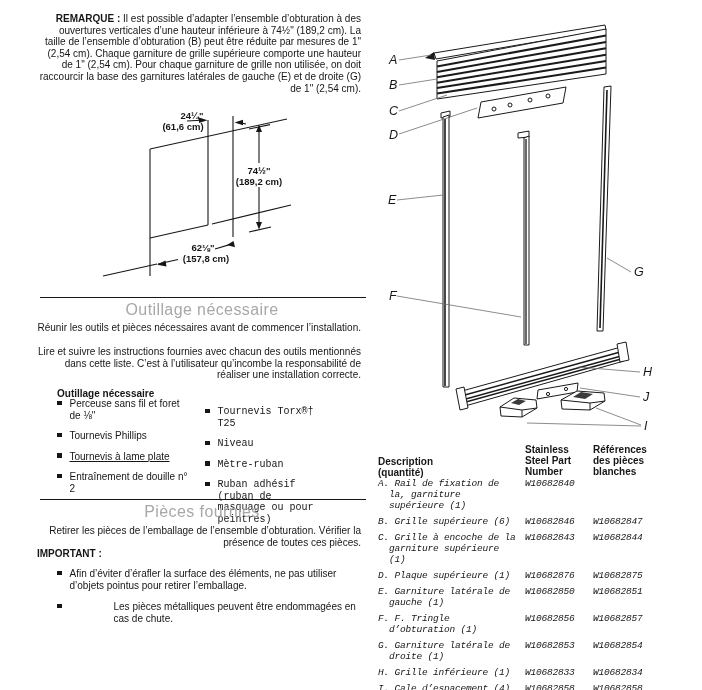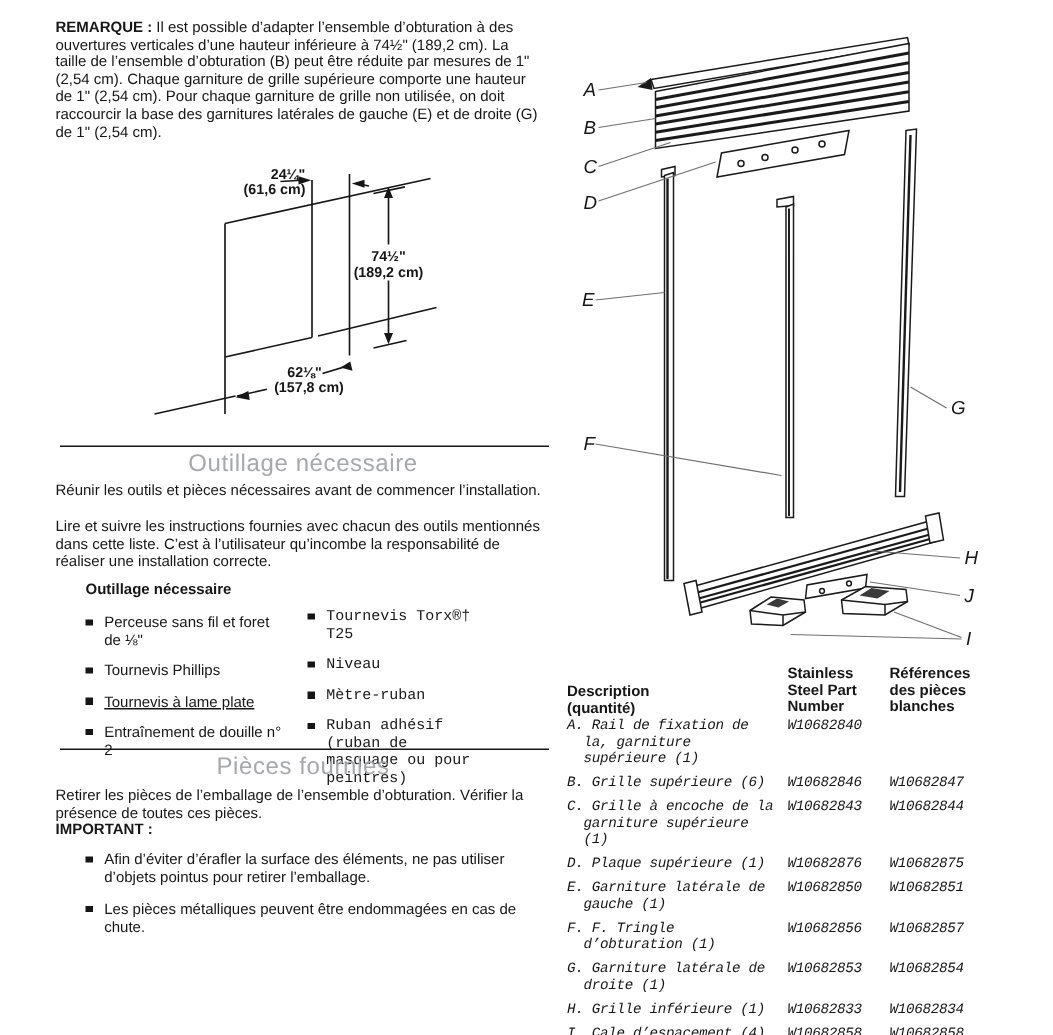--- a/index.html
+++ b/index.html
@@ -1,21 +1,21 @@
 <!DOCTYPE html>
 <html><head>
 <meta charset="utf-8">
 <style>
   html,body{margin:0;padding:0;background:#e8e8e8;}
   .page{position:relative;width:702px;height:690px;background:#ffffff;
         font-family:"Liberation Sans",sans-serif;color:#161616;overflow:hidden;}
   .abs{position:absolute;}
   p{margin:0;}
   
-  .body-text{font-size:10px;line-height:11.6px;}
+  .body-text{font-size:10px;line-height:11.6px;text-align:right;}
   .bold{font-weight:bold;}
   
   .gray-head{font-size:16px;color:#a6a8ab;text-align:center;letter-spacing:.4px;}
   .rule{border-top:1.4px solid #161616;height:0;}
   
   ul.blist{list-style:none;margin:0;padding:0;}
   ul.blist li{display:flex;margin:0 0 9px 0;font-size:10px;line-height:11.5px;}
   ul.blist .sq{flex:0 0 auto;width:4.5px;height:4.5px;background:#161616;margin:2.5px 8px 0 0;}
   
   .ptable{font-size:10px;}
@@ -76,21 +76,21 @@
   </svg>
 
   <div class="abs rule" style="left:40px;top:297px;width:326px;"></div>
   <div class="abs gray-head" style="left:37px;top:301px;width:330px;">Outillage nécessaire</div>
 
   <p class="abs body-text" style="left:37px;top:346px;width:324px;">Lire et suivre les instructions fournies avec chacun des outils mentionnés dans cette liste. C’est à l’utilisateur qu’incombe la responsabilité de réaliser une installation correcte.</p>
   <p class="abs body-text" style="left:37px;top:322px;width:324px;">Réunir les outils et pièces nécessaires avant de commencer l’installation.</p>
 
   <p class="abs body-text bold" style="left:57px;top:388px;">Outillage nécessaire</p>
 
-  <ul class="abs blist" style="left:57px;top:410px;width:135px;">
+  <ul class="abs blist" style="left:57px;top:398px;width:135px;">
 
   <li>
         <span class="sq"></span>
         <span style="width:122px;">Perceuse sans fil et foret de ⅛"</span>
       </li>
       <li>
         <span class="sq"></span>
         <span style="width:122px;">Tournevis Phillips</span>
       </li>
       <li>
@@ -127,21 +127,21 @@
 
   <p class="abs body-text" style="left:37px;top:525px;width:324px;">Retirer les pièces de l’emballage de l’ensemble d’obturation. Vérifier la présence de toutes ces pièces.</p>
   <p class="abs body-text bold" style="left:37px;top:548px;">IMPORTANT :</p>
 
   <ul class="abs blist" style="left:57px;top:568px;width:310px;">
 
   <li style="margin-bottom:10px;">
         <span class="sq"></span>
         <span style="width:296px;">Afin d’éviter d’érafler la surface des éléments, ne pas utiliser d’objets pointus pour retirer l’emballage.</span>
       </li>
-      <li style="">
+      <li style="gap:44px;">
         <span class="sq"></span>
         <span style="width:296px;">Les pièces métalliques peuvent être endommagées en cas de chute.</span>
       </li>
     </ul>
 
   <svg class="abs" style="left:375px;top:15px;" width="330" height="430" viewBox="375 15 330 430">
     <g stroke="#1a1a1a" stroke-width="1" fill="none">
 
       <polygon points="434,53 605,25 606,30 436,59" fill="#ffffff"></polygon>
       <polygon points="425,58 434,52 435,60" fill="#1a1a1a" stroke="none"></polygon>

